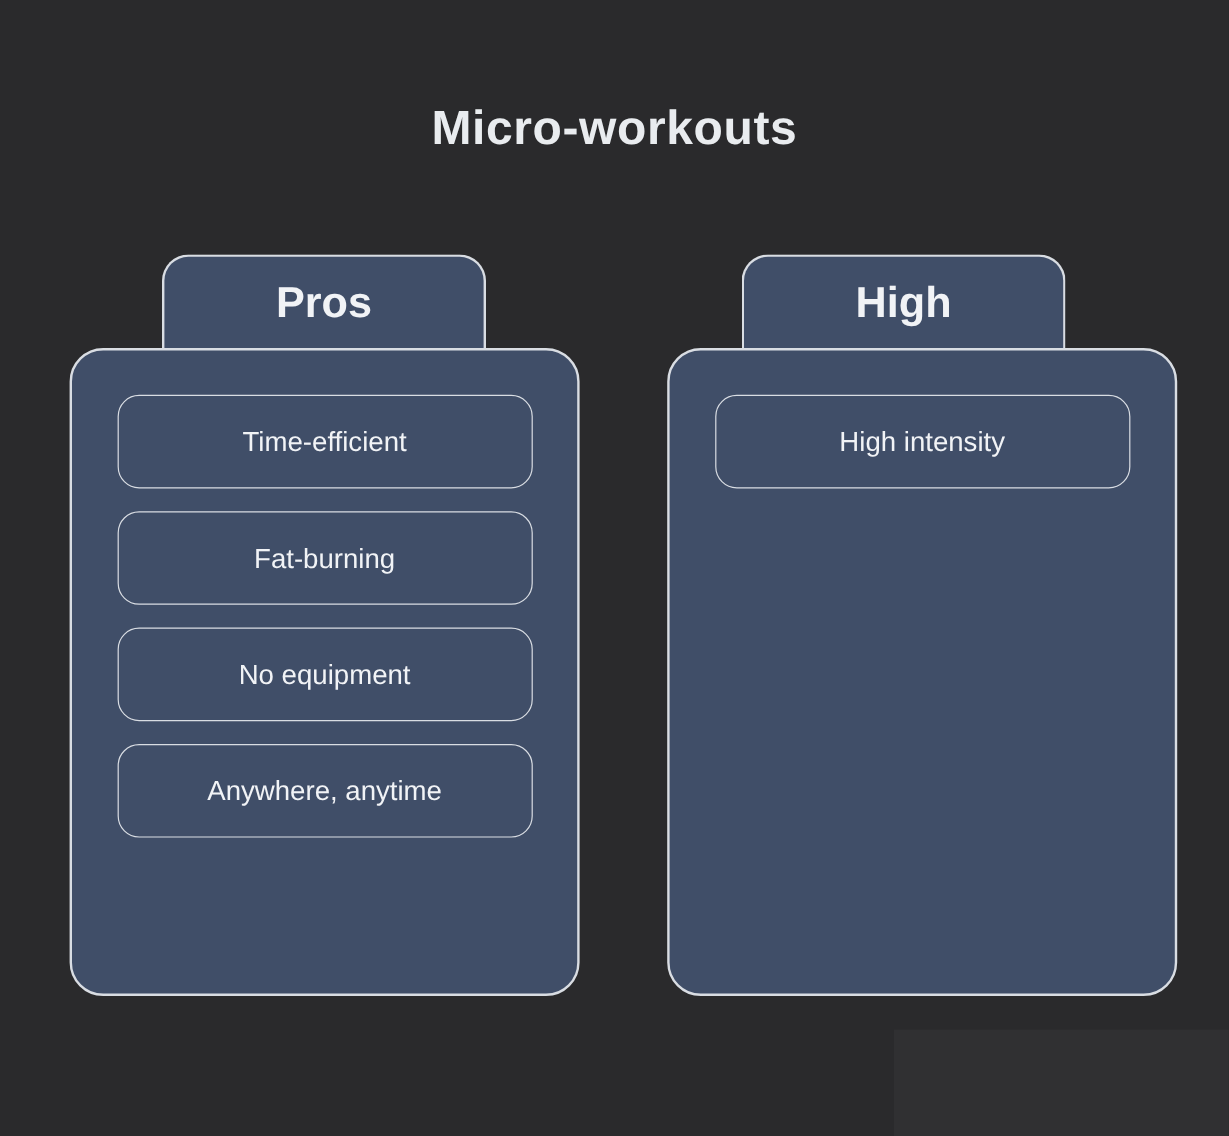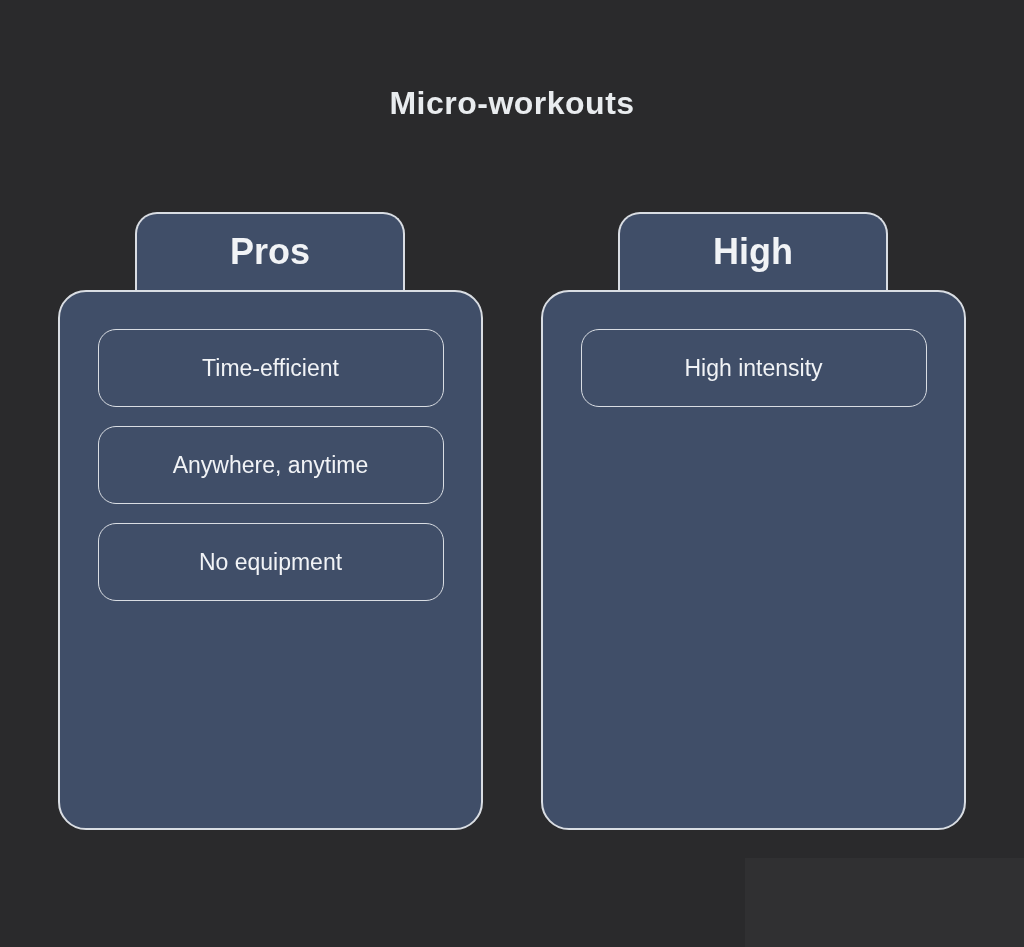--- a/index.html
+++ b/index.html
@@ -16,21 +16,21 @@
     font-family:"Liberation Sans", sans-serif;
     overflow:hidden;
   }
   .stage{
     position:relative;width:1024px;height:947px;
     background:var(--background);
   }
   .title{
     position:absolute;top:85px;left:0;width:100%;
     text-align:center;
-    font-size:32px;font-weight:bold;letter-spacing:.5px;
+    font-size:40px;font-weight:bold;letter-spacing:.5px;
     color:var(--title);
   }
   .tab{
     position:absolute;top:212px;width:270px;height:95px;
     background:var(--card);
     border:2px solid var(--border);
     border-bottom:none;
     border-radius:22px 22px 0 0;
     box-sizing:border-box;
     z-index:1;
@@ -46,21 +46,21 @@
     position:absolute;top:290px;width:425px;height:540px;
     background:var(--card);
     border:2px solid var(--border);
     border-radius:28px;
     box-sizing:border-box;
     z-index:2;
     display:flex;flex-direction:column;align-items:center;
     padding-top:37px;gap:19px;
   }
   .card-pros{left:58px;}
-  .card-cons{left:541px;align-items:center;}
+  .card-cons{left:556px;align-items:center;}
   .pill{
     width:346px;height:78px;
     box-sizing:border-box;
     border:1.5px solid var(--border);
     border-radius:18px;
     display:flex;align-items:center;justify-content:center;
     font-size:23px;color:var(--text);
     flex:0 0 auto;
   }
   .watermark-area{
@@ -79,22 +79,23 @@
   <div class="tab tab-pros">
     <div class="tab-label">Pros</div>
   </div>
 
   <div class="tab tab-cons">
     <div class="tab-label">High</div>
   </div>
 
   <div class="card card-pros">
       <div class="pill">Time-efficient</div>
+      <div class="pill">Fat-burning</div>
+      <div class="pill">No equipment</div>
       <div class="pill">Anywhere, anytime</div>
-      <div class="pill">No equipment</div>
     </div>
 
   <div class="card card-cons">
       <div class="pill">High intensity</div>
     </div>
 
   <div class="watermark-area"></div>
 
 </div>
 

